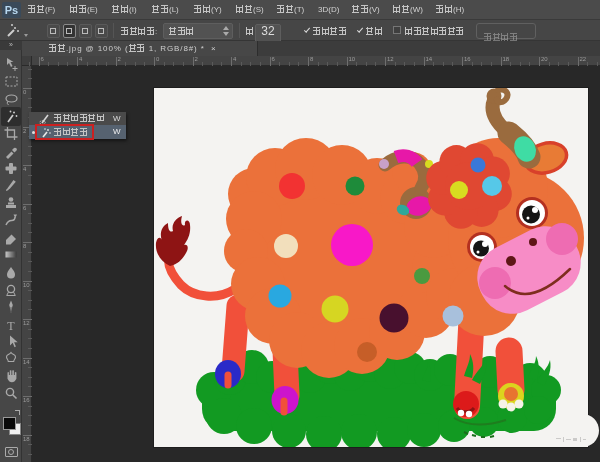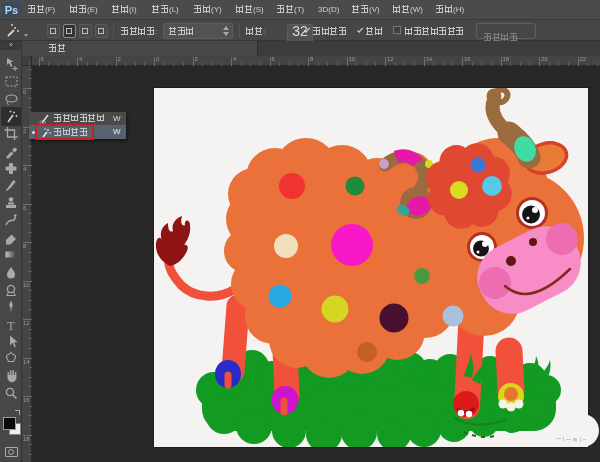--- a/index.html
+++ b/index.html
@@ -80,32 +80,32 @@
     <div class="abs" style="left:98px;top:28px;width:6px;height:6px;border:1px solid #bbb"></div>
     <div class="osep abs" style="left:113px"></div>
     <span class="olab" style="left:121px"><span class="g"></span><span class="g v2"></span><span class="g v3"></span><span class="g"></span>:</span>
     <div class="obox abs" style="left:163px;top:23px;width:70px;height:16px"></div>
     <span class="olab" style="left:169px;top:27px"><span class="g v2"></span><span class="g"></span><span class="g v3"></span></span>
     <svg class="abs" style="left:222px;top:26px" width="8" height="10">
       <path d="M4,0 l3,4 l-6,0 z M4,10 l3,-4 l-6,0 z" fill="#aaa"></path>
     </svg>
     <div class="osep abs" style="left:239px"></div>
     <span class="olab" style="left:246px"><span class="g v3"></span><span class="g v2"></span>:</span>
-    <div class="obox abs" style="left:287px;top:24px;width:26px;height:32px;color:#ddd;font-size:14px;text-align:center;line-height:13px">32</div>
+    <div class="obox abs" style="left:255px;top:24px;width:26px;height:32px;color:#ddd;font-size:12px;text-align:center;line-height:13px">32</div>
     <div class="abs" style="left:304px;top:28px;width:6px;height:3px;border-left:1.5px solid #ddd;border-bottom:1.5px solid #ddd;transform:rotate(-50deg)"></div>
     <span class="olab" style="left:313px"><span class="g"></span><span class="g v3"></span><span class="g v2"></span><span class="g"></span></span>
     <div class="abs" style="left:357px;top:28px;width:6px;height:3px;border-left:1.5px solid #ddd;border-bottom:1.5px solid #ddd;transform:rotate(-50deg)"></div>
     <span class="olab" style="left:366px"><span class="g v2"></span><span class="g v3"></span></span>
     <div class="abs" style="left:393px;top:26px;width:8px;height:8px;border:1px solid #767676;background:#3f3f3f"></div>
     <span class="olab" style="left:405px"><span class="g v3"></span><span class="g"></span><span class="g v2"></span><span class="g v3"></span><span class="g"></span><span class="g v2"></span><span class="g"></span></span>
     <div class="abs" style="left:476px;top:23px;width:60px;height:16px;border:1px solid #606060;border-radius:3px">
       <span style="position:absolute;left:7px;top:4px" class="dim"><span class="g"></span><span class="g v2"></span><span class="g v3"></span><span class="g"></span></span>
     </div>
 <div id="tabbar" class="abs"></div>
-<div id="tab" class="abs"><span class="g s"></span><span class="g s v2"></span></div>
+<div id="tab" class="abs"><span class="g s"></span><span class="g s v2"></span><span style="color:#cfcfcf">.jpg @ 100% (<span class="g s v2"></span><span class="g s"></span> 1, RGB/8#) * &nbsp;×</span></div>
 <div id="hruler" class="abs"></div>
     <div id="vruler" class="abs"></div>
 <div class="abs" style="left:22px;top:56px;width:10px;height:10px;background:#3e3e3e;border-right:1px solid #2a2a2a;border-bottom:1px solid #2a2a2a"></div>
     <div class="abs" style="left:22px;top:56px;width:578px;height:10px;overflow:hidden">
       <i style="position:absolute;left:6.9px;top:6px;width:1px;height:4px;background:#5a5a5a"></i>
       <i style="position:absolute;left:16.5px;top:1px;width:1px;height:9px;background:#6e6e6e"></i>
       <i style="position:absolute;left:26.1px;top:6px;width:1px;height:4px;background:#5a5a5a"></i>
       <i style="position:absolute;left:35.8px;top:6px;width:1px;height:4px;background:#5a5a5a"></i>
       <i style="position:absolute;left:45.4px;top:6px;width:1px;height:4px;background:#5a5a5a"></i>
       <i style="position:absolute;left:55.0px;top:1px;width:1px;height:9px;background:#6e6e6e"></i>

